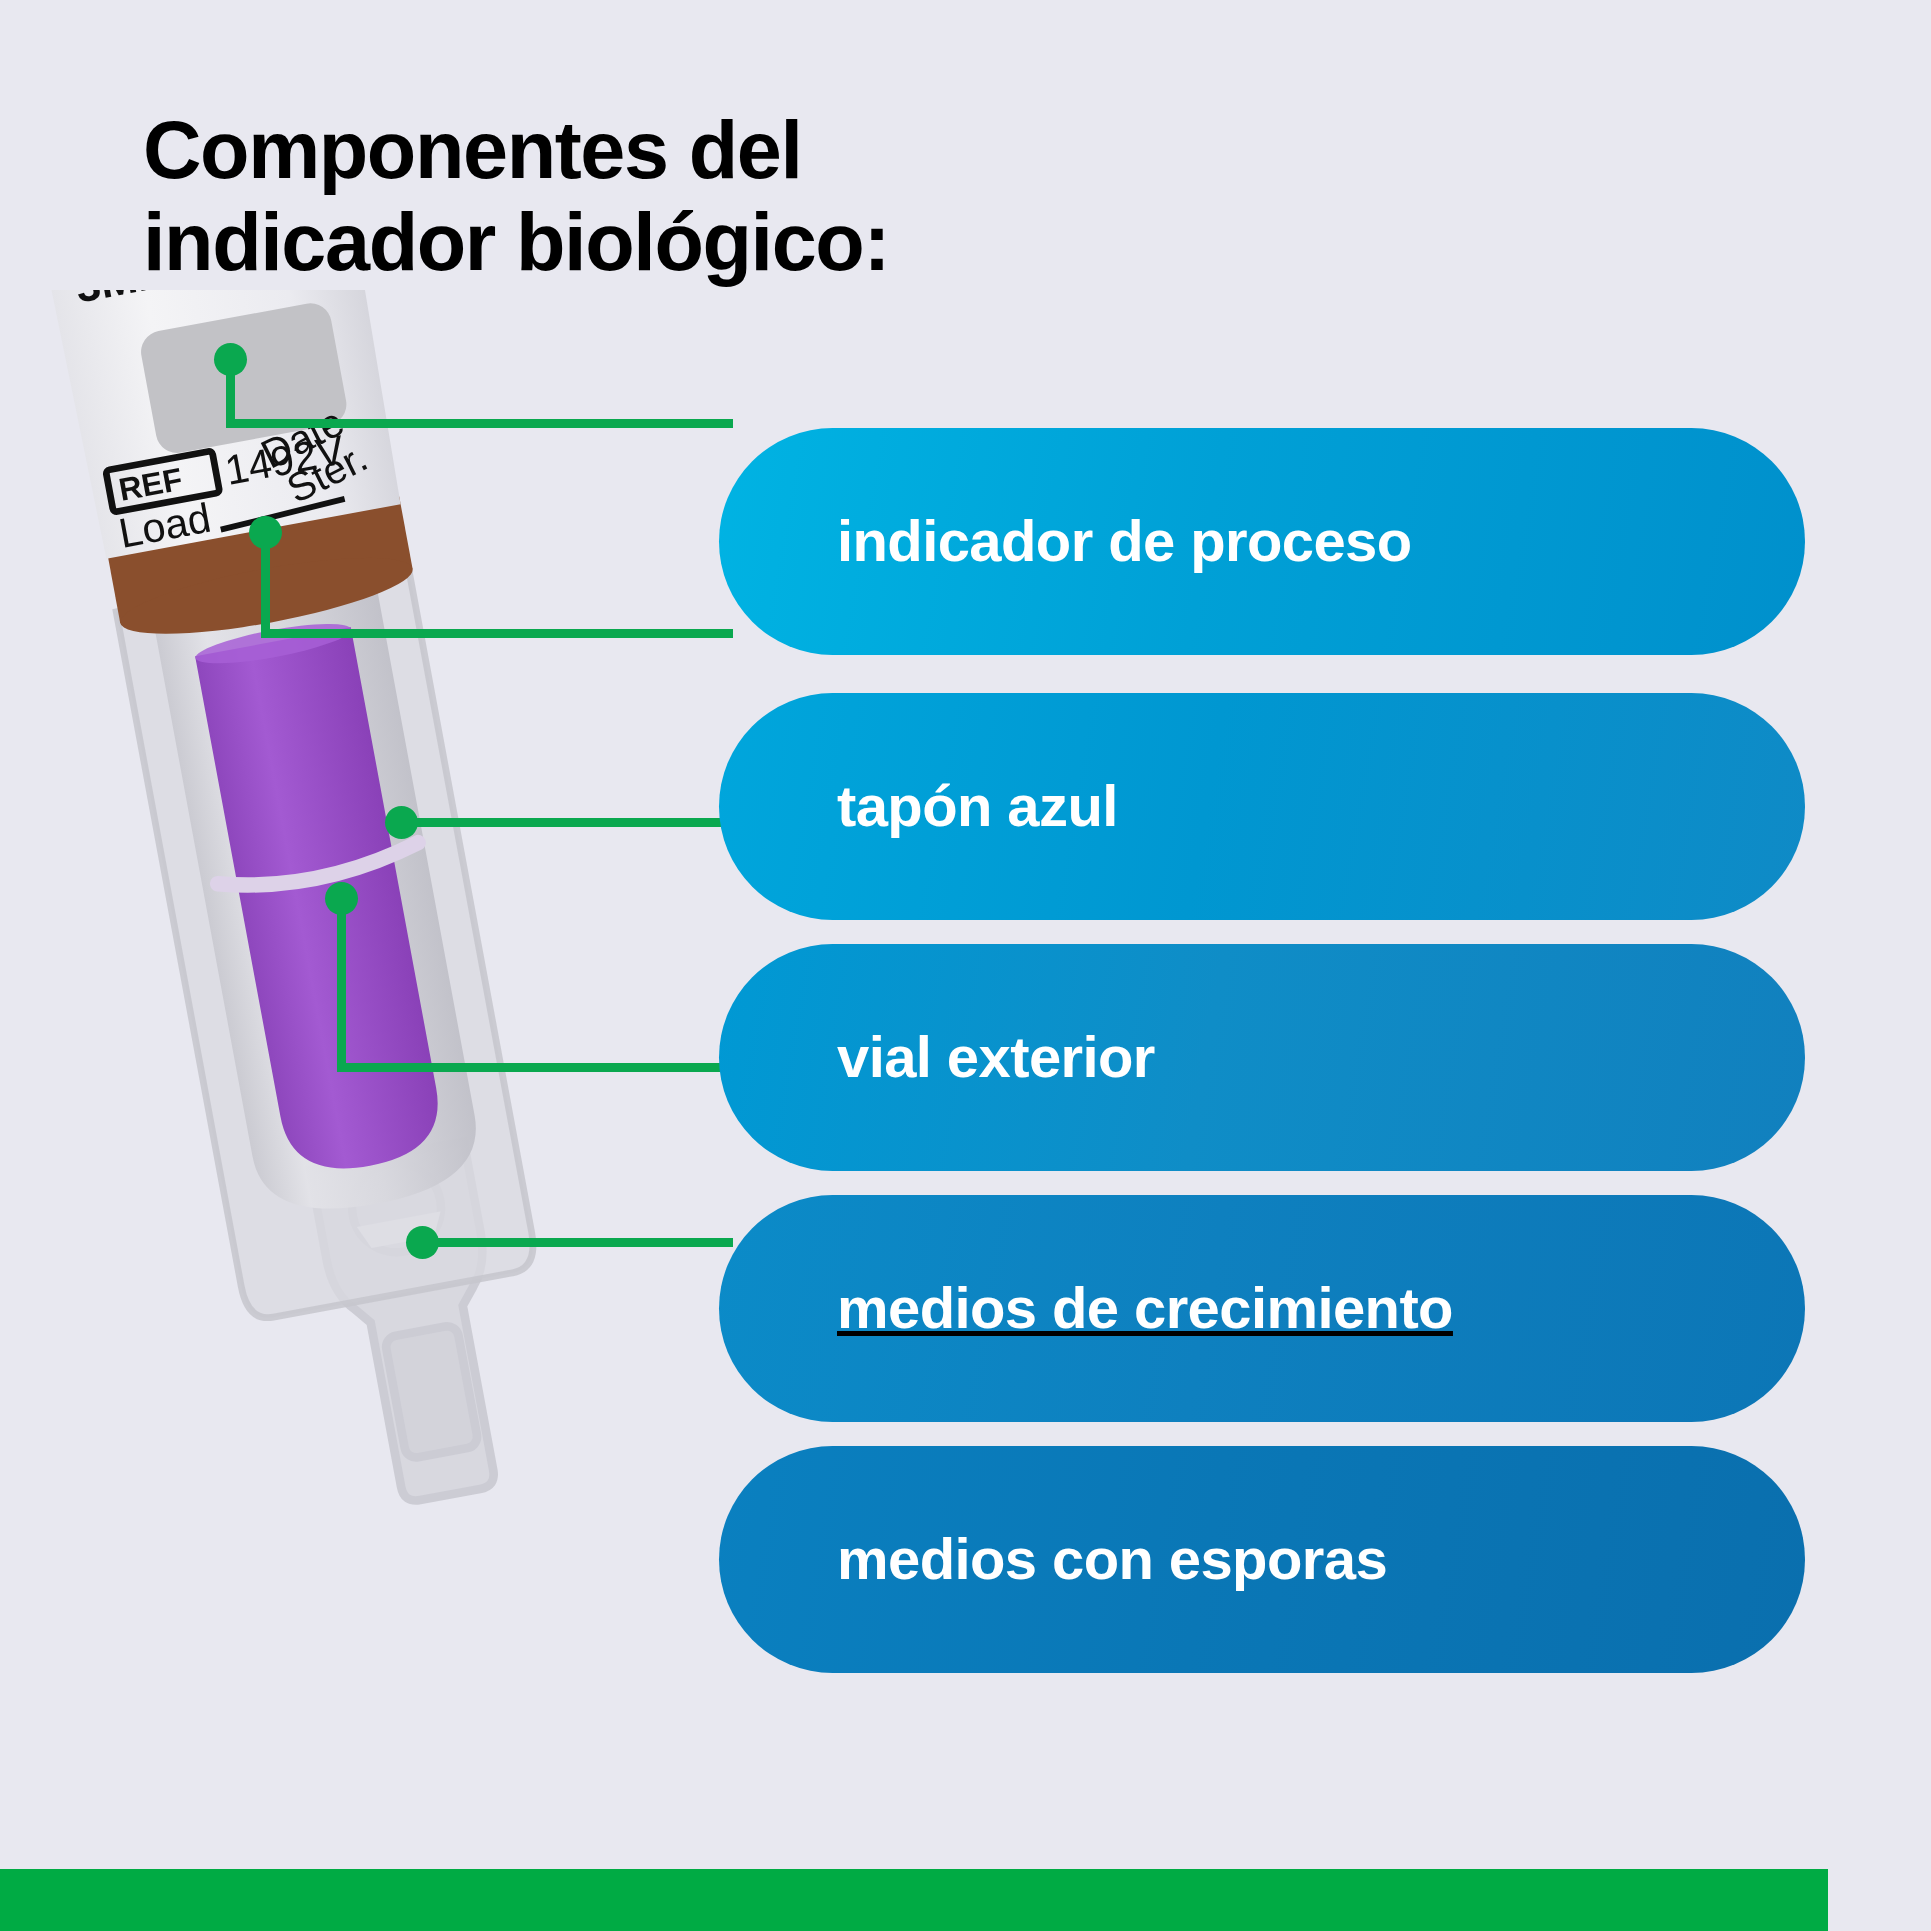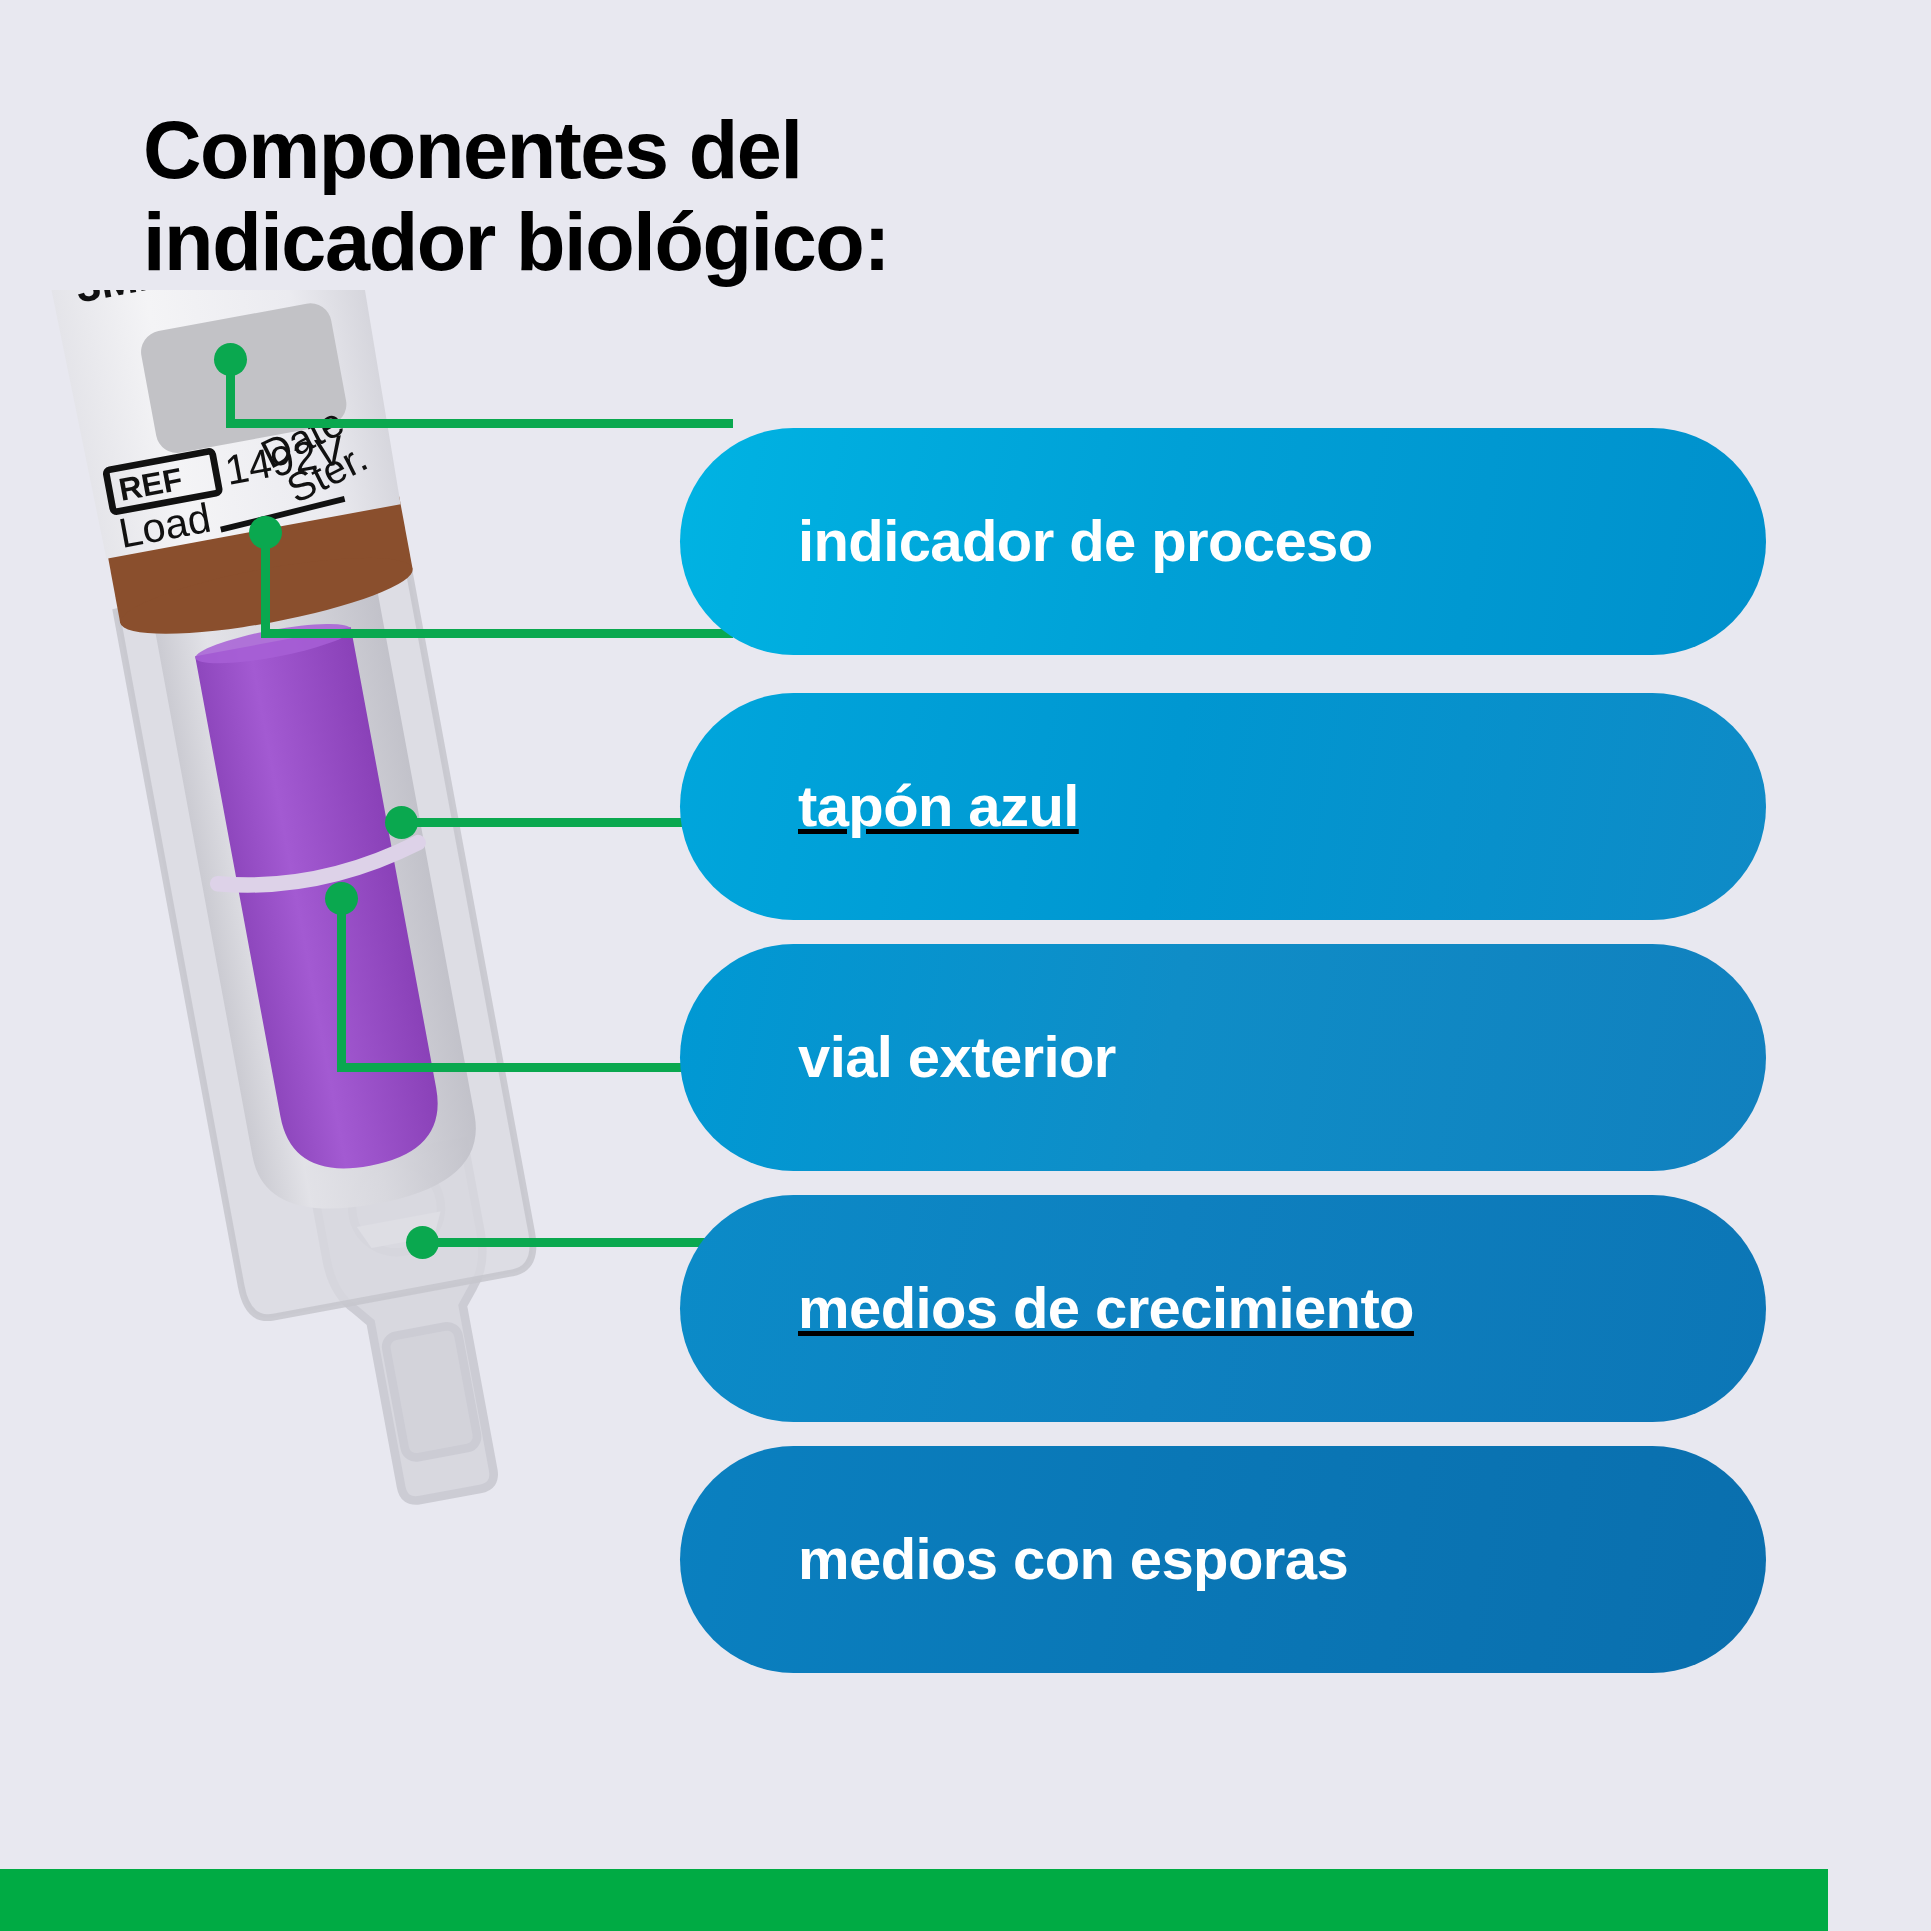--- a/index.html
+++ b/index.html
@@ -36,39 +36,39 @@
     left: 0;
     bottom: 0;
     width: 1931px;
     height: 62px;
     background: #00ab44;
   }
 
   
   .pill {
     position: absolute;
-    left: 680px;
+    left: 719px;
     width: 1086px;
     height: 227px;
     border-radius: 114px;
     display: flex;
     align-items: center;
     box-sizing: border-box;
     padding-left: 118px;
     padding-right: 39px;
   }
   .pill-label {
     color: #ffffff;
     font-size: 58px;
     font-weight: bold;
     letter-spacing: -0.6px;
     line-height: 1.05;
   }
   #pill-0 { top: 428px;  background: linear-gradient(100deg, #00b3e3 0%, #00a0d6 45%, #0090cc 100%); }
-  #pill-1 { top: 693px;  background: linear-gradient(100deg, #00a6dc 0%, #0097d1 45%, #0f8ac6 100%); text-decoration: underline; }
+  #pill-1 { top: 693px;  background: linear-gradient(100deg, #00a6dc 0%, #0097d1 45%, #0f8ac6 100%); }
   #pill-2 { top: 944px;  background: linear-gradient(100deg, #0099d4 0%, #0f8dc7 45%, #1180be 100%); }
   #pill-3 { top: 1195px; background: linear-gradient(100deg, #0b8bc8 0%, #0e80bf 45%, #0c76b6 100%); text-decoration: underline; }
   #pill-4 { top: 1446px; background: linear-gradient(100deg, #0a80c0 0%, #0a77b6 45%, #0a6fae 100%); }
 
   
   .connector {
     position: absolute;
     background: #0aa84f;
     height: 8.7px;
   }

